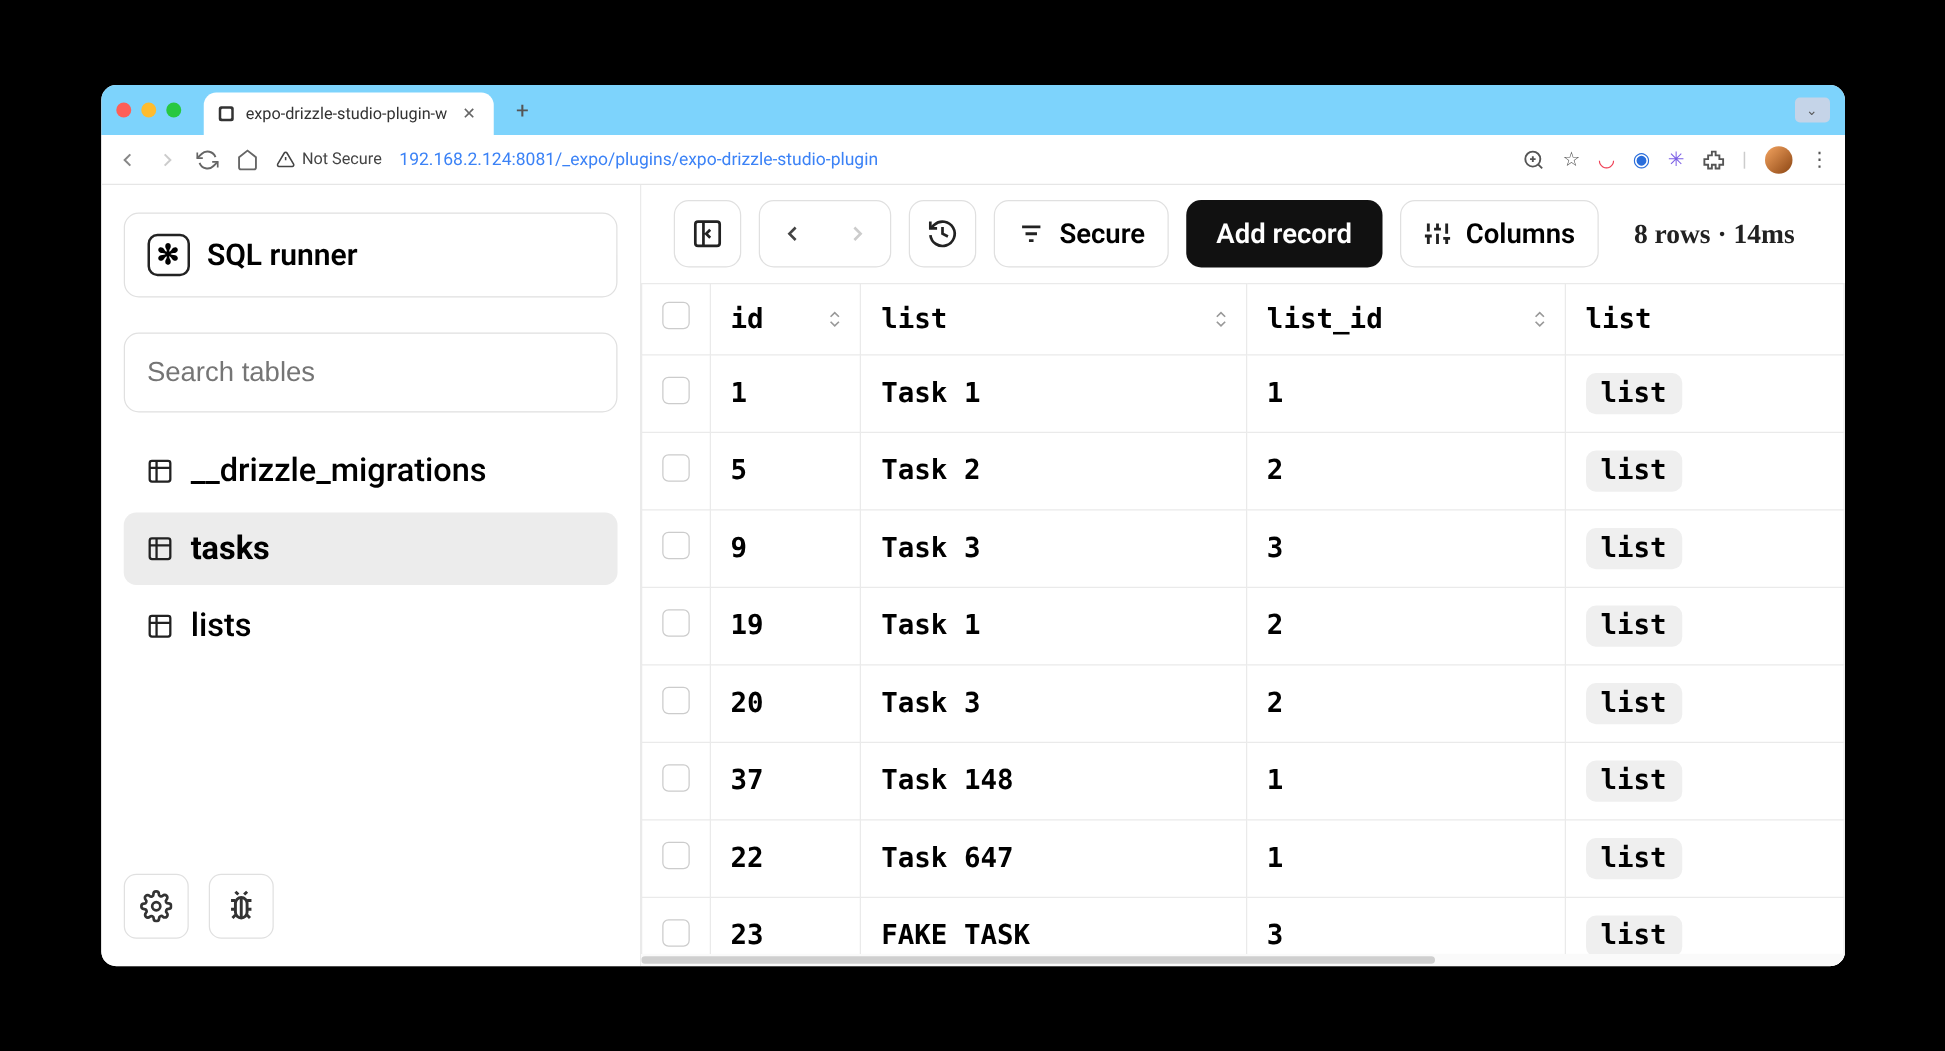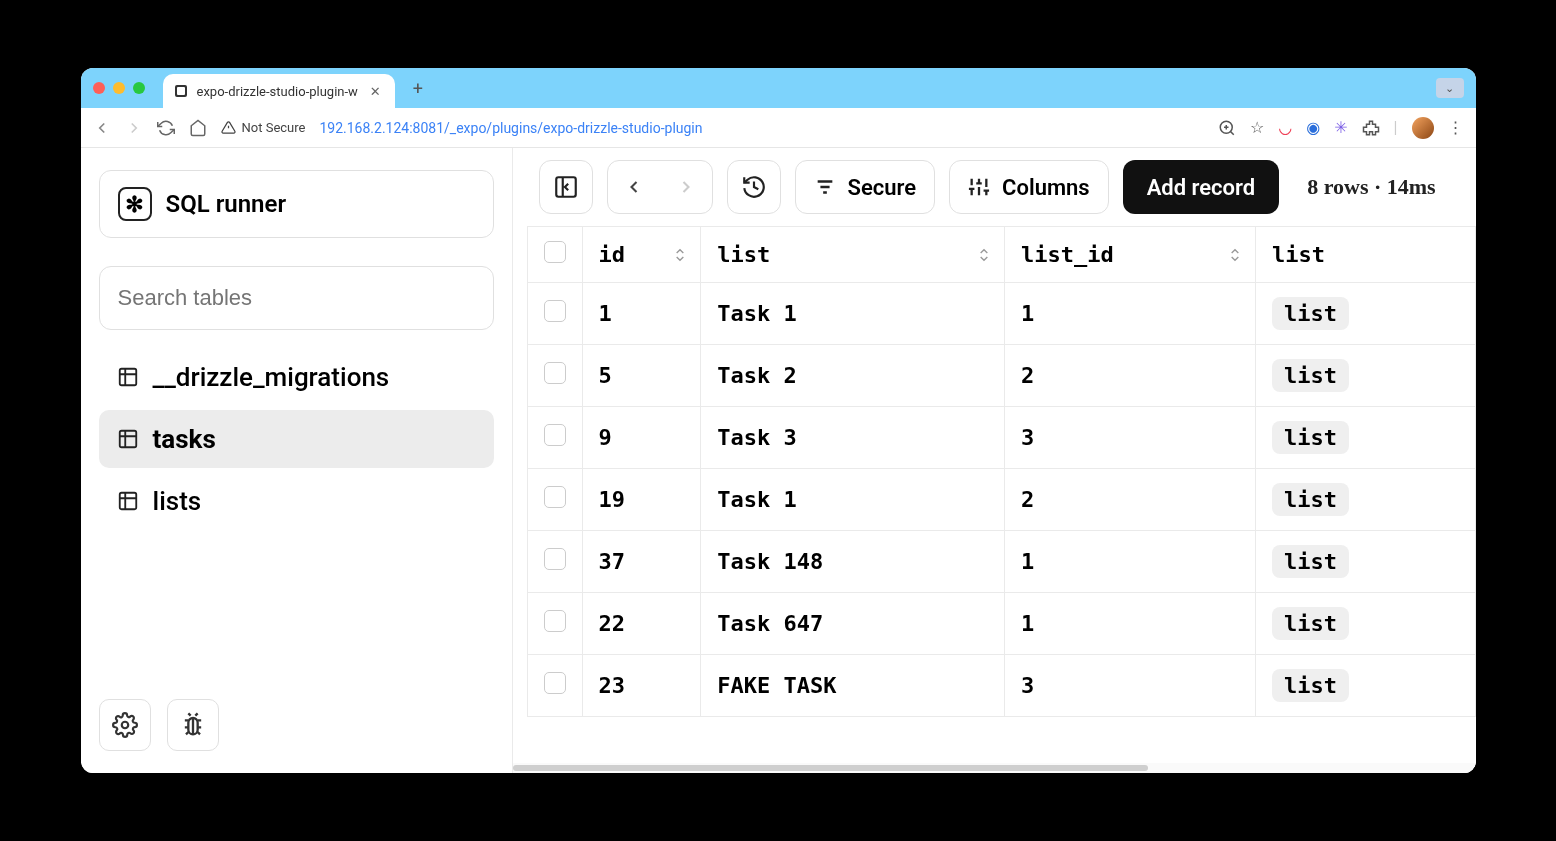--- a/index.html
+++ b/index.html
@@ -36,21 +36,21 @@
 .footer-btn { width: 52px; height: 52px; border: 1px solid #e0e0e0; border-radius: 10px; display: flex; align-items: center; justify-content: center; cursor: pointer; font-size: 24px; }
 .main { flex: 1; display: flex; flex-direction: column; overflow: hidden; }
 .toolbar { height: 78px; display: flex; align-items: center; padding: 0 26px; gap: 14px; }
 .tool-btn { border: 1px solid #e0e0e0; border-radius: 12px; height: 54px; min-width: 54px; padding: 0 18px; display: flex; align-items: center; justify-content: center; gap: 12px; font-size: 22px; font-weight: 600; cursor: pointer; background: #fff; }
 .tool-btn.icon-only { padding: 0; width: 54px; }
 .tool-btn.primary { background: #111; color: #fff; border: none; padding: 0 24px; }
 .nav-group { border: 1px solid #e0e0e0; border-radius: 12px; height: 54px; display: flex; align-items: center; overflow: hidden; }
 .nav-group .half { width: 52px; display: flex; align-items: center; justify-content: center; cursor: pointer; font-size: 20px; color: #666; }
 .nav-group .half.disabled { color: #ccc; }
 .stats { margin-left: 14px; font-size: 22px; color: #222; white-space: nowrap; font-weight: 600; font-family: Liberation Serif, serif; }
-.table-wrap { flex: 1; overflow: auto; padding-left: 14px; }
+.table-wrap { flex: 1; overflow: auto; }
 table { border-collapse: collapse; width: 100%; font-family: ui-monospace, "SF Mono", Menlo, monospace; font-size: 22px; }
 th, td { border: 1px solid #eaeaea; padding: 14px 16px; text-align: left; white-space: nowrap; font-weight: 600; }
 th { font-weight: 600; position: relative; }
 th .sort { position: absolute; right: 12px; top: 50%; transform: translateY(-50%); color: #aaa; }
 .checkbox-cell { width: 52px; text-align: center; }
 .cb { width: 22px; height: 22px; border: 1.5px solid #ccc; border-radius: 5px; display: inline-block; cursor: pointer; }
 .pill { background: #efefef; padding: 4px 12px; border-radius: 8px; font-size: 22px; display: inline-block; }
 .scrollbar-h { height: 10px; background: #fafafa; }
 .scrollbar-h .thumb { height: 6px; margin-top: 2px; background: #cfcfcf; border-radius: 3px; width: 66%; margin-left: 0; }
 svg { display: block; }
@@ -205,36 +205,36 @@
             </svg>
         </div>
         <div class="tool-btn">
           <svg width="22" height="22" viewBox="0 0 24 24" fill="none" stroke="#222" stroke-width="2.5">
               <line x1="4" y1="6" x2="20" y2="6"></line>
               <line x1="7" y1="12" x2="17" y2="12"></line>
               <line x1="10" y1="18" x2="14" y2="18"></line>
             </svg>
           <span>Secure</span>
         </div>
+        <div class="tool-btn primary">
+          <span>Add record</span>
+        </div>
         <div class="tool-btn">
           <svg width="22" height="22" viewBox="0 0 24 24" fill="none" stroke="#222" stroke-width="2.5">
               <line x1="4" y1="21" x2="4" y2="14"></line>
               <line x1="4" y1="10" x2="4" y2="3"></line>
               <line x1="12" y1="21" x2="12" y2="12"></line>
               <line x1="12" y1="8" x2="12" y2="3"></line>
               <line x1="20" y1="21" x2="20" y2="16"></line>
               <line x1="20" y1="12" x2="20" y2="3"></line>
               <line x1="1" y1="14" x2="7" y2="14"></line>
               <line x1="9" y1="8" x2="15" y2="8"></line>
               <line x1="17" y1="16" x2="23" y2="16"></line>
             </svg>
           <span>Columns</span>
-        </div>
-        <div class="tool-btn primary">
-          <span>Add record</span>
         </div>
         <div class="stats">8 rows · 14ms</div>
       </div>
 
       <div class="table-wrap">
         <table>
           <thead>
             <tr>
               <th class="checkbox-cell"><span class="cb"></span></th>
               <th><span>id</span><span class="sort">
@@ -279,20 +279,27 @@
               </tr>
               <tr>
                 <td class="checkbox-cell"><span class="cb"></span></td>
                 <td>19</td>
                 <td>Task 1</td>
                 <td>2</td>
                 <td><span class="pill">list</span></td>
               </tr>
               <tr>
                 <td class="checkbox-cell"><span class="cb"></span></td>
+                <td>20</td>
+                <td>Task 3</td>
+                <td>2</td>
+                <td><span class="pill">list</span></td>
+              </tr>
+              <tr>
+                <td class="checkbox-cell"><span class="cb"></span></td>
                 <td>37</td>
                 <td>Task 148</td>
                 <td>1</td>
                 <td><span class="pill">list</span></td>
               </tr>
               <tr>
                 <td class="checkbox-cell"><span class="cb"></span></td>
                 <td>22</td>
                 <td>Task 647</td>
                 <td>1</td>

